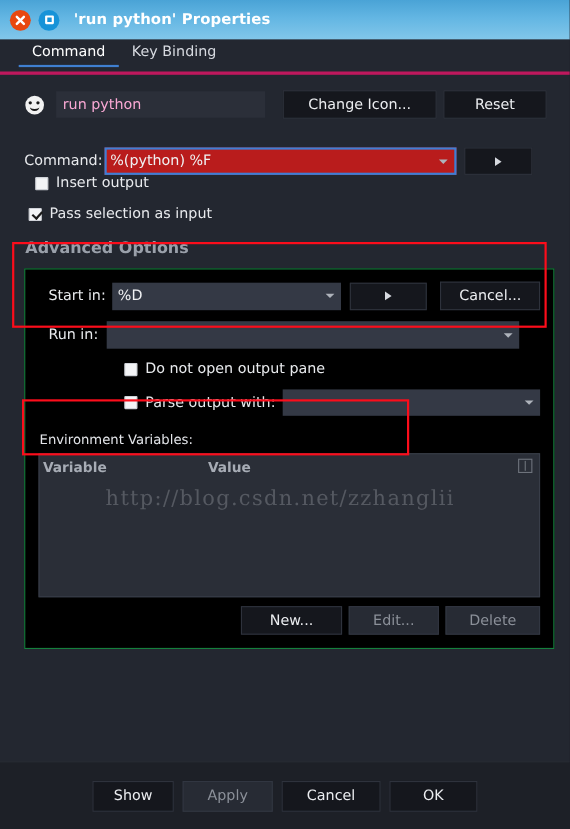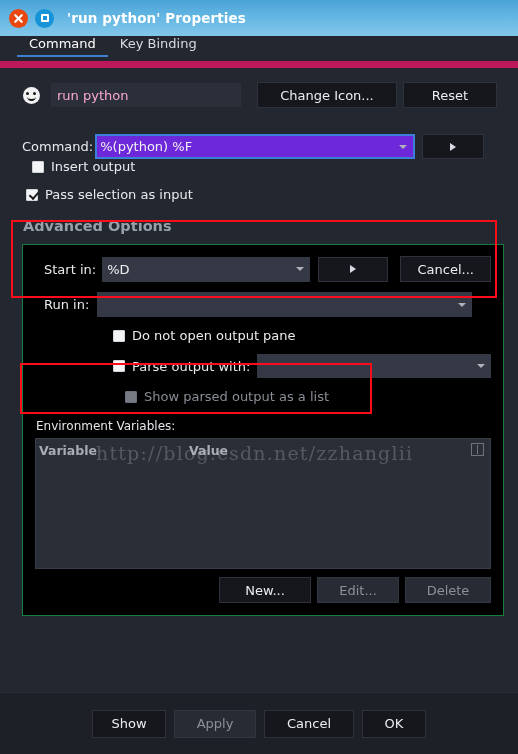--- a/index.html
+++ b/index.html
@@ -51,23 +51,23 @@
   .body {
     flex: 1 1 auto;
     background: #232730;
     display: flex; flex-direction: column;
     position: relative;
   }
 
   
   .tabbar {
     height: 32px; flex: 0 0 32px;
-    display: flex; align-items: flex-start;
+    display: flex; align-items: center;
     padding-left: 17px;
-    border-bottom: 7px solid #be185d;
+    border-bottom: 3px solid #be185d;
   }
   .tab {
     font-size: 13px;
     color: #d7dae0;
     padding: 0 12px 6px 12px;
     position: relative;
     white-space: nowrap;
   }
   .tab.active { color: #ffffff; }
   .tab.active::after {
@@ -148,21 +148,21 @@
     position: relative;
     height: 25px;
     background: #2b2f39;
     display: flex; align-items: center;
     padding: 0 18px 0 5px;
     font-size: 13px;
     color: #f0f1f3;
   }
   .combo.focus {
     border: 2px solid #3d7fd6;
-    background: #6d28d9;
+    background: #b91c1c;
     padding: 0 18px 0 3px;
     align-items: center;
   }
   .combo .arrow {
     position: absolute; right: 6px; top: 50%;
     margin-top: -2px;
     width: 0; height: 0;
     border-left: 4px solid transparent;
     border-right: 4px solid transparent;
     border-top: 4px solid #aeb3bb;
@@ -295,21 +295,21 @@
     flex: 0 0 62px;
     background: #1d2027;
     border-top: 1px solid #2a2e37;
     display: flex; align-items: center; justify-content: center;
     gap: 8px;
   }
   .bottombar .btn { height: 28px; }
   #help-btn { width: 74px; }
   #apply-btn { width: 82px; }
   #cancel-btn { width: 90px; }
-  #ok-btn { width: 64px; }
+  #ok-btn { width: 80px; }
 
   
   .redbox {
     position: absolute;
     border: 2px solid #fc0d1b;
     pointer-events: none;
     z-index: 40;
   }
   #redbox-command { left: 11px; top: 152px; width: 486px; height: 78px; }
   #redbox-startin { left: 20px; top: 295px; width: 352px; height: 51px; }
@@ -424,24 +424,20 @@
 
         <div class="cb-row" id="parse-row">
           <span class="cb"></span>
           <span class="cb-label">Parse output with:</span>
           <div class="combo" id="parse-combo">
             <span></span>
             <span class="arrow"></span>
           </div>
         </div>
 
-        <div class="cb-row" id="showparsed-row">
-          <span class="cb disabled"></span>
-          <span class="cb-label disabled">Show parsed output as a list</span>
-        </div>
 
         <div class="envlabel">Environment Variables:</div>
 
         <div class="table">
           <div class="thead">
             <span class="th" id="th-variable">Variable</span>
             <span class="th" id="th-value">Value</span>
             <span class="col-icon">
               <span></span>
                 <span></span>

